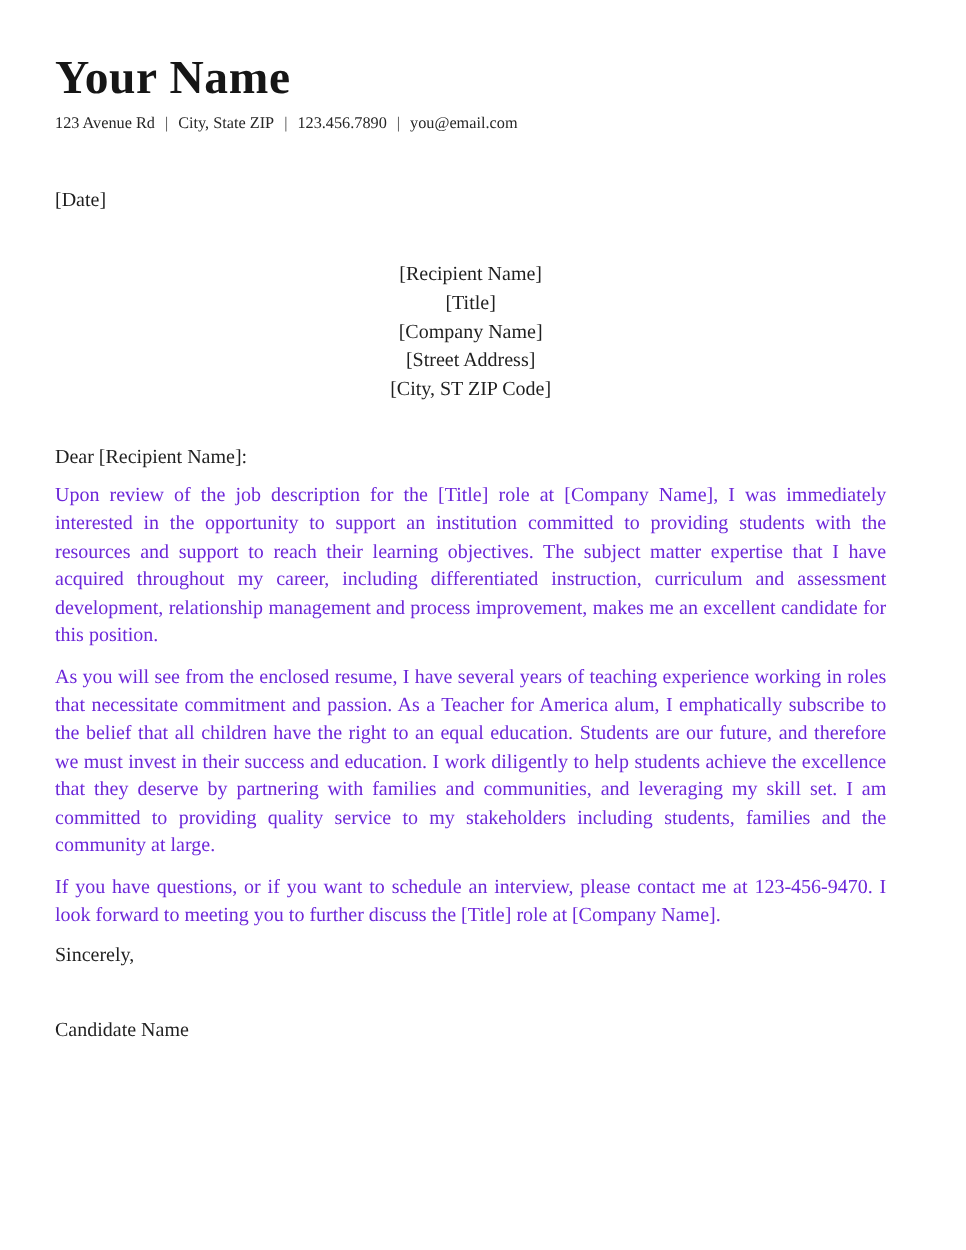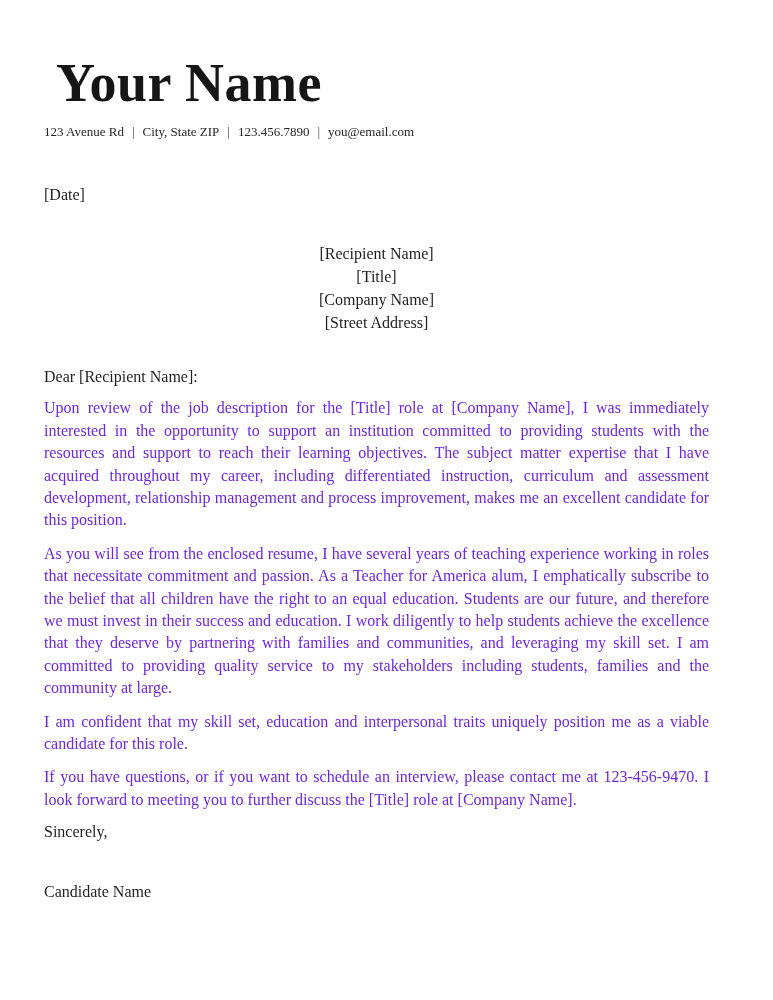--- a/index.html
+++ b/index.html
@@ -15,22 +15,22 @@
     overflow: hidden;
   }
   .page {
     box-sizing: border-box;
     width: 773px;
     height: 1000px;
     padding: 42px 64px 0 44px;
   }
   
   .header-name {
-    margin: 12px;
-    font-size: 54px;
+    margin: 0;
+    font-size: 38px;
     line-height: 1.08;
     font-weight: 700;
     letter-spacing: 0.5px;
     color: #161616;
   }
   .contact-line {
     margin-top: 7px;
     font-size: 13px;
     color: #262626;
     white-space: nowrap;
@@ -83,26 +83,26 @@
     </div>
   </div>
 
   <div class="date-line">[Date]</div>
 
   <div class="recipient-block">
     <div>[Recipient Name]</div>
     <div>[Title]</div>
     <div>[Company Name]</div>
     <div>[Street Address]</div>
+    <div>[City, ST ZIP Code]</div>
   </div>
 
   <div class="salutation">Dear [Recipient Name]:</div>
 
   <p class="body-paragraph">Upon review of the job description for the [Title] role at [Company Name], I was immediately interested in the opportunity to support an institution committed to providing students with the resources and support to reach their learning objectives.  The subject matter expertise that I have acquired throughout my career, including differentiated instruction, curriculum and assessment development, relationship management and process improvement, makes me an excellent candidate for this position.</p>
   <p class="body-paragraph">As you will see from the enclosed resume, I have several years of teaching experience working in roles that necessitate commitment and passion. As a Teacher for America alum, I emphatically subscribe to the belief that all children have the right to an equal education. Students are our future, and therefore we must invest in their success and education. I work diligently to help students achieve the excellence that they deserve by partnering with families and communities, and leveraging my skill set. I am committed to providing quality service to my stakeholders including students, families and the community at large.</p>
-  <p class="body-paragraph">I am confident that my skill set, education and interpersonal traits uniquely position me as a viable candidate for this role.</p>
   <p class="body-paragraph">If you have questions, or if you want to schedule an interview, please contact me at 123-456-9470. I look forward to meeting you to further discuss the [Title] role at [Company Name].</p>
 
   <div class="closing">Sincerely,</div>
 
   <div class="signature">Candidate Name</div>
 
 </div>
 
 </body></html>

